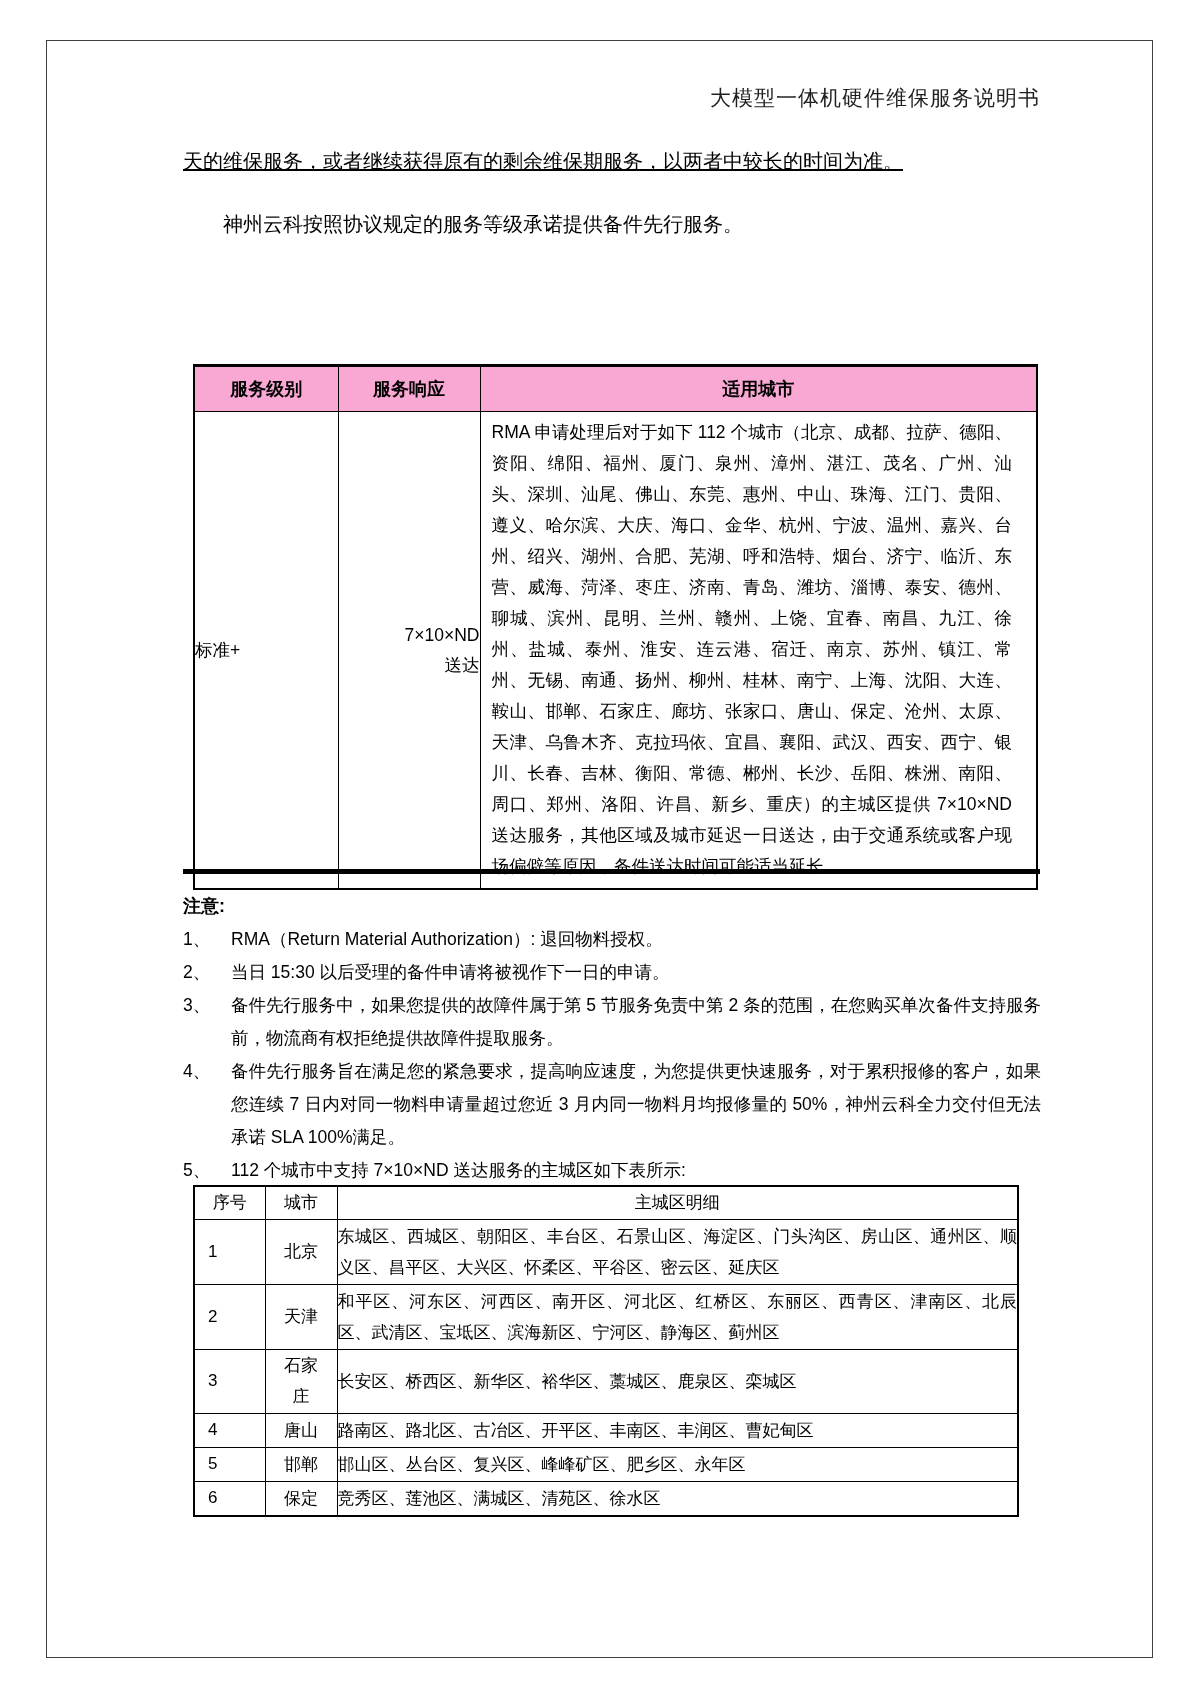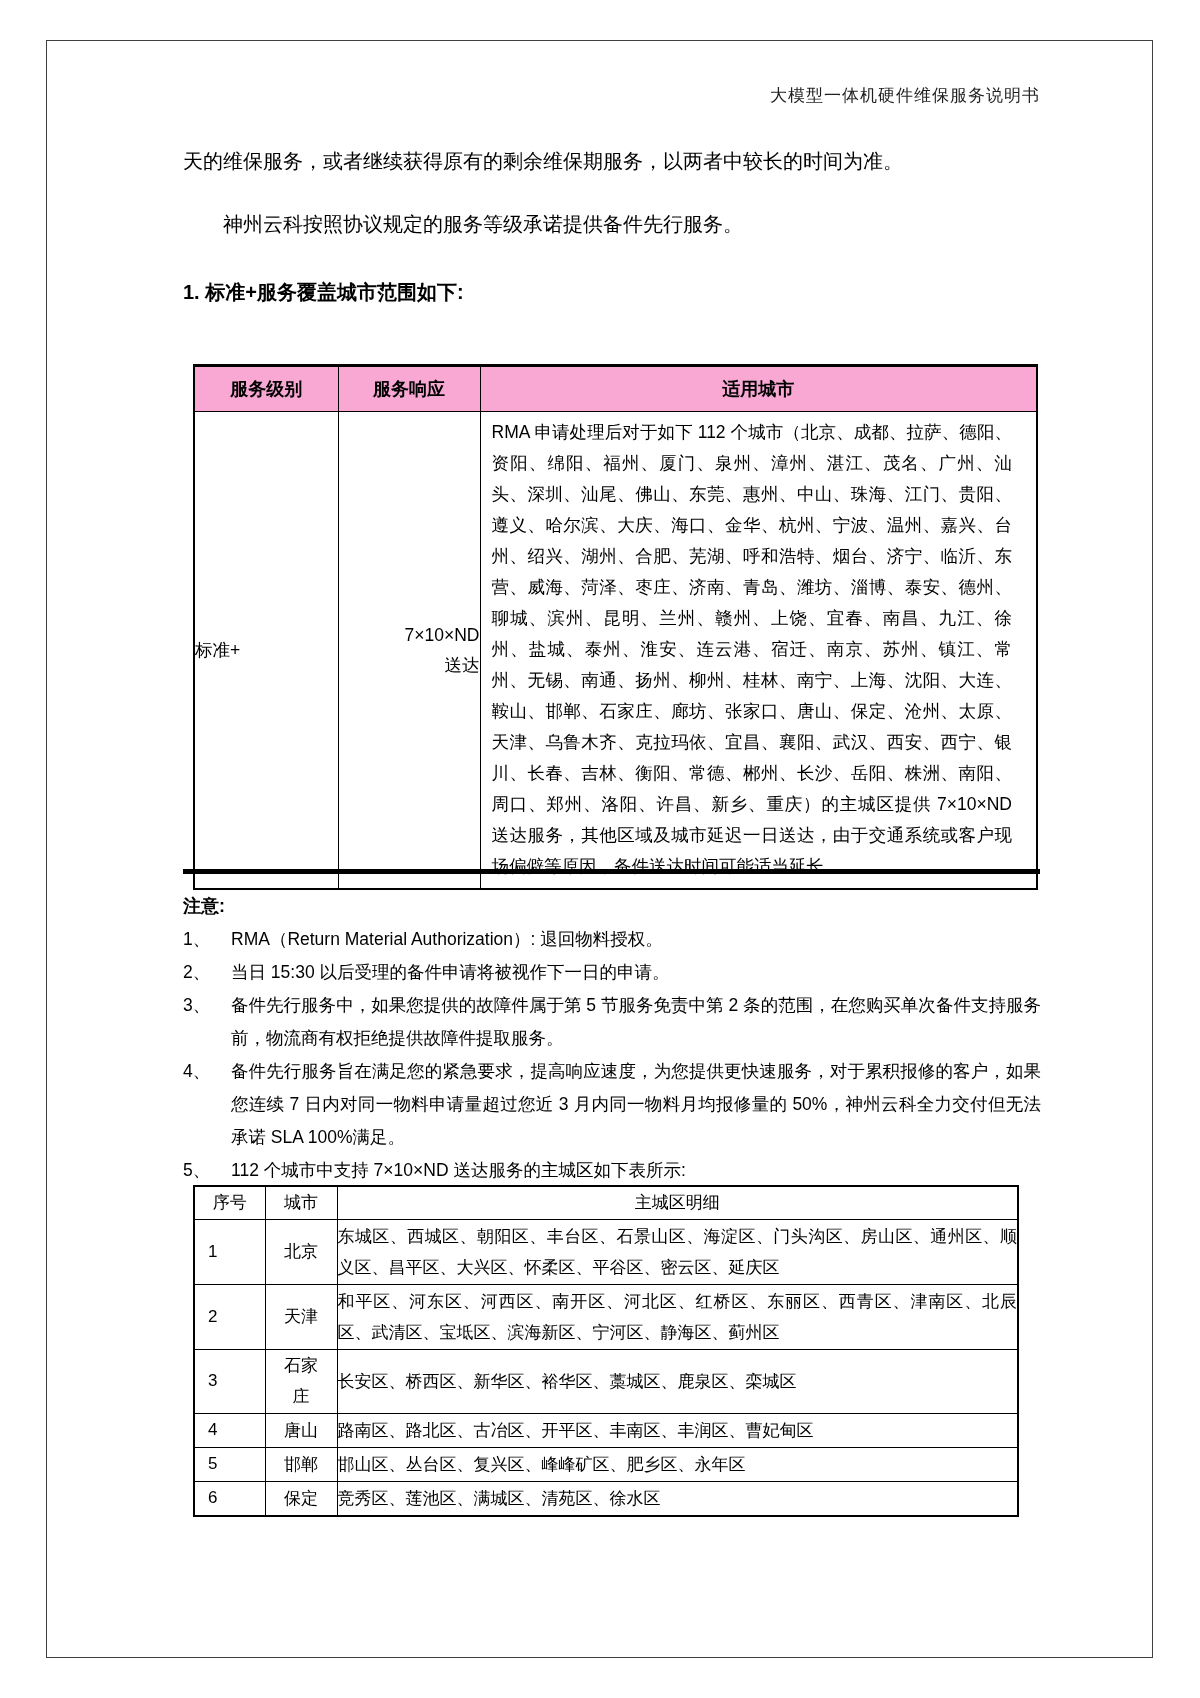--- a/index.html
+++ b/index.html
@@ -10,27 +10,27 @@
     color:#000;
   }
   .page { position:absolute; inset:0; background:#fff; overflow:hidden; }
   .frame {
     position:absolute; left:46px; top:40px; width:1107px; height:1618px;
     border:1px solid #404040; background:transparent;
   }
   .header-title {
     position:absolute; top:84px; left:183px; width:857px;
     text-align:right; font-family:"Liberation Serif","DejaVu Serif",serif;
-    font-size:17px; color:#1f1f1f; letter-spacing:1px;
+    font-size:21px; color:#1f1f1f; letter-spacing:1px;
   }
   .para {
     position:absolute; left:183px; width:860px;
     font-size:20px; line-height:26px; color:#000;
   }
-  .p1 { top:148px; }
+  .p1 { top:148px;text-decoration:underline; }
   .p2 { top:211px; text-indent:2em; }
   .heading {
     position:absolute; left:183px; top:279px; width:860px;
     font-size:20px; font-weight:bold;
   }
   
   table { border-collapse:collapse; }
   .t1 {
     position:absolute; left:193px; top:364px; width:845px;
     table-layout:fixed; border:2px solid #000; border-top-width:3px;
@@ -79,21 +79,20 @@
 <body>
 
 <div class="page">
   <div class="frame"></div>
 
   <div class="header-title">大模型一体机硬件维保服务说明书</div>
 
   <div class="para p1">天的维保服务，或者继续获得原有的剩余维保期服务，以两者中较长的时间为准。</div>
   <div class="para p2">神州云科按照协议规定的服务等级承诺提供备件先行服务。</div>
 
-  <div class="heading">1. 标准+服务覆盖城市范围如下:</div>
 
   <table class="t1">
     <colgroup>
         <col style="width:144px">
         <col style="width:142px">
         <col>
       </colgroup>
     <thead>
       <tr>
         <th>服务级别</th>

